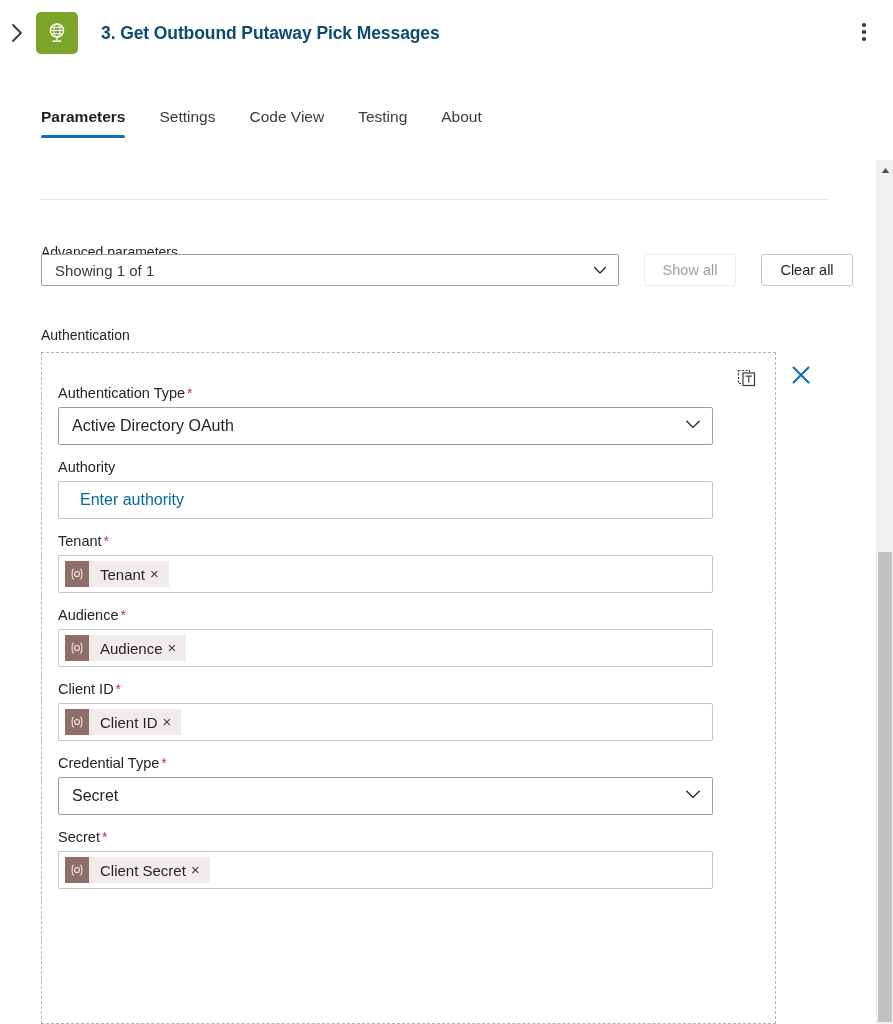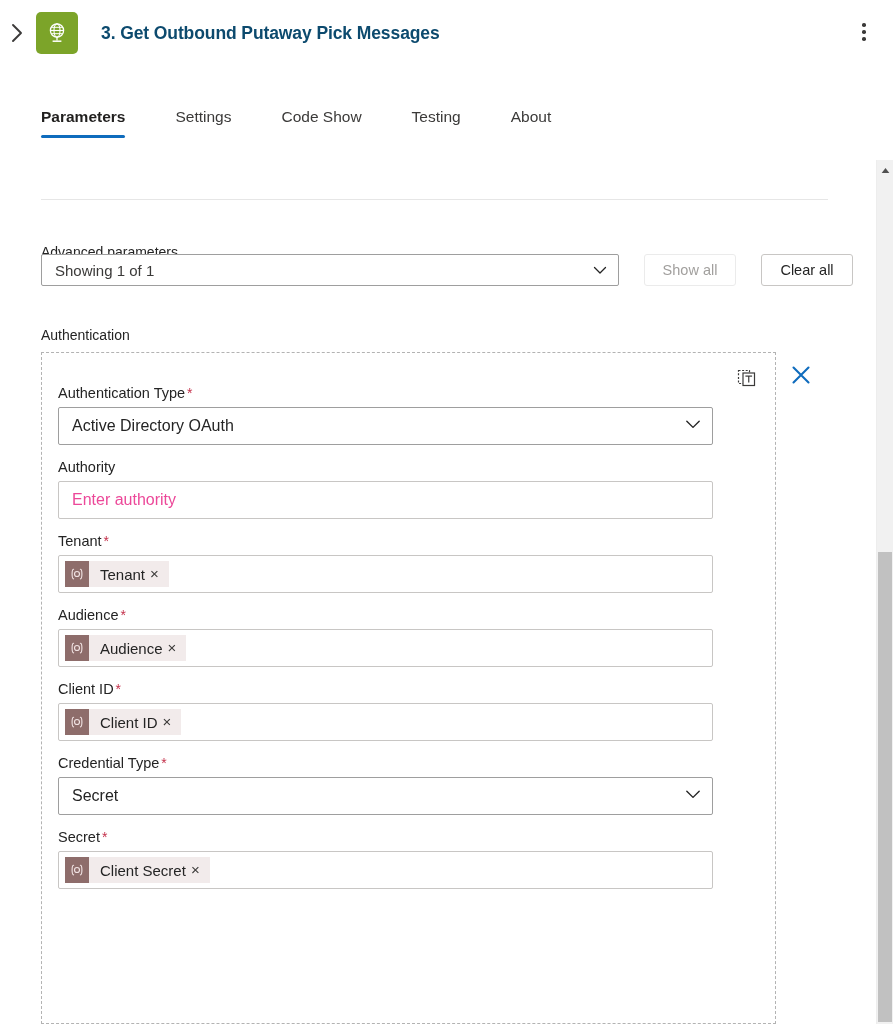--- a/index.html
+++ b/index.html
@@ -79,21 +79,21 @@
     background: #3b3a39;
   }
 
   
   .tabs {
     position: absolute;
     left: 41px;
     top: 108px;
     display: flex;
     align-items: flex-end;
-    gap: 16px;
+    gap: 0px;
   }
   .tab {
     position: relative;
     padding: 0 17px 12px 17px;
     font-size: 15.5px;
     color: #3b3a39;
     cursor: pointer;
     white-space: nowrap;
   }
   .tab:first-child { padding-left: 0; }
@@ -254,21 +254,22 @@
     border-radius: 2px;
     background: #ffffff;
     box-sizing: border-box;
     display: flex;
     align-items: center;
     padding: 0 10px 0 13px;
     cursor: text;
   }
   .input-box .placeholder {
     font-size: 16px;
-    color: #ec4899;
+    color: #0369a1;
+    margin-left: 8px;
   }
 
   .select-box {
     width: 655px;
     height: 38px;
     border: 1px solid #9e9e9e;
     border-radius: 2px;
     background: #ffffff;
     box-sizing: border-box;
     display: flex;
@@ -394,21 +395,21 @@
 </div>
 
 <div class="tabs">
   <div class="tab active">
     <span>Parameters</span>
   </div>
   <div class="tab">
     <span>Settings</span>
   </div>
   <div class="tab">
-    <span>Code Show</span>
+    <span>Code View</span>
   </div>
   <div class="tab">
     <span>Testing</span>
   </div>
   <div class="tab">
     <span>About</span>
   </div>
 </div>
 <div class="tabs-divider"></div>
 

